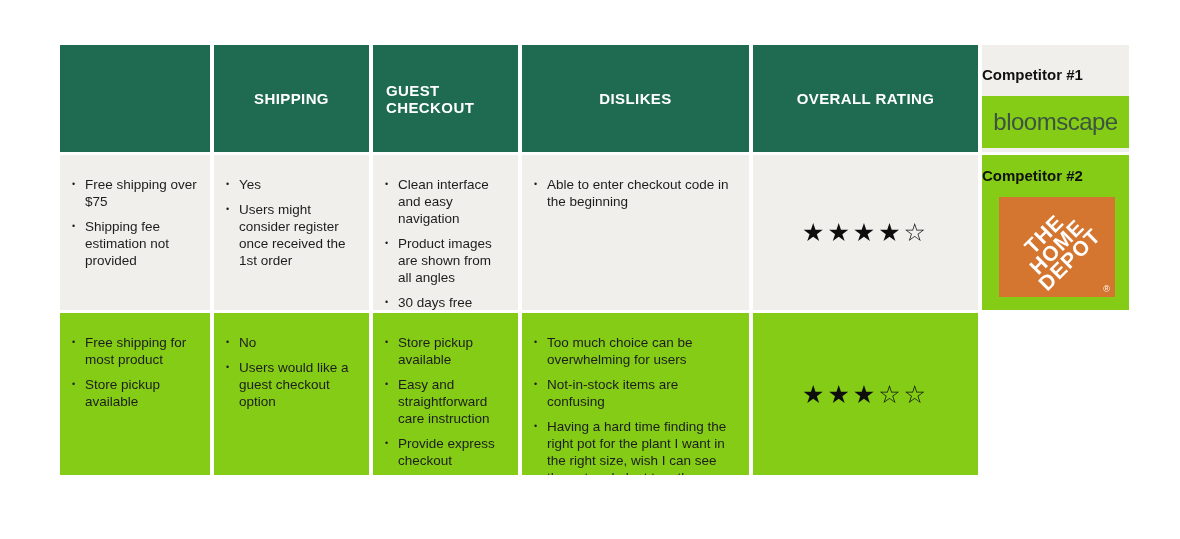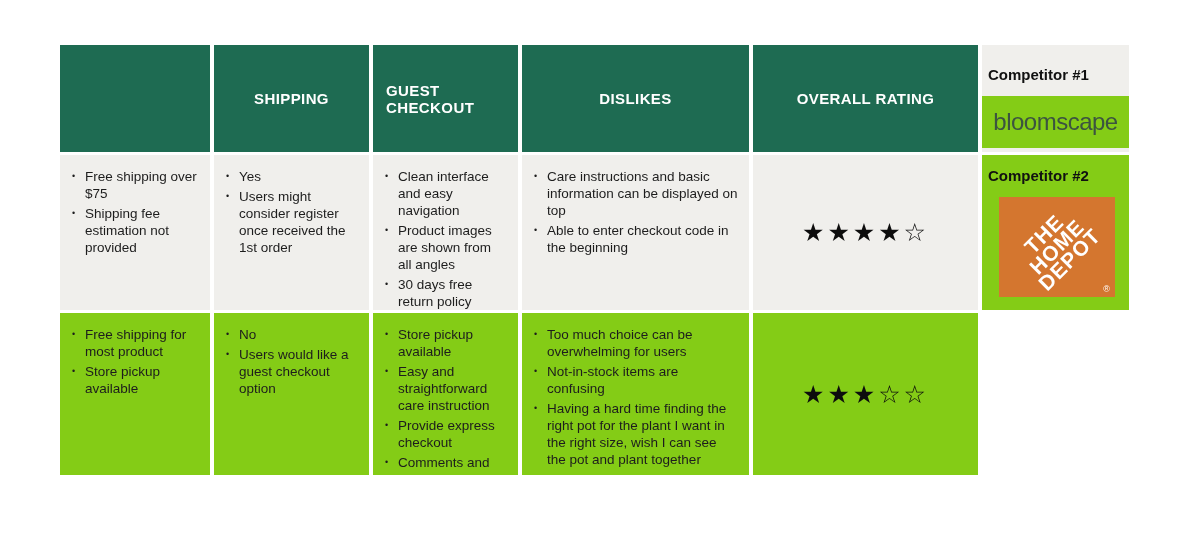--- a/index.html
+++ b/index.html
@@ -23,27 +23,27 @@
     padding:0 13px;text-align:center;
   }
   .hdr .hdr-txt{text-align:left;}
   .r1{background:#f0efec;}
   .r2{background:#84cc16;}
   .body{
     font-size:13.5px;line-height:17px;color:#1d1d1d;
     padding:13px 10px 10px 10px;
   }
   ul.bullets{margin:0;padding:0;list-style:none;}
-  .bullets li{position:relative;padding-left:15px;margin-bottom:3px;}
+  .bullets li{position:relative;padding-left:15px;margin-bottom:3px;margin-top:8px;}
   .bullets li::before{
     content:"•";position:absolute;left:2px;top:0;
     font-size:9px;line-height:17px;color:#1d1d1d;
   }
   .labelcell{padding:0;}
-  .comp-label{font-weight:700;font-size:15px;color:#111111;padding-left:6px;}
+  .comp-label{font-weight:700;font-size:15px;color:#111111;padding-left:0;}
   .lbl1{padding-top:21px;}
   .lbl2{padding-top:12px;}
   .bs-logo{
     margin-top:13px;height:52px;background:#84cc16;
     display:flex;align-items:center;justify-content:center;
     font-size:24px;font-weight:500;color:#3c5440;letter-spacing:-0.5px;
   }
   .hd-logo{
     position:relative;margin:13px 0 0 17px;width:116px;height:100px;
     background:#d4762f;
@@ -102,21 +102,20 @@
   </div>
   <div class="cell r1 body">
     <ul class="bullets">
       <li>Clean interface and easy navigation</li>
       <li>Product images are shown from all angles</li>
       <li>30 days free return policy</li>
     </ul>
   </div>
   <div class="cell r1 body">
     <ul class="bullets">
-      <li>Care instructions and basic information can be displayed on top</li>
       <li>Able to enter checkout code in the beginning</li>
     </ul>
   </div>
   <div class="cell r1 rating">
     <span>★★★★☆</span>
   </div>
 
   <div class="cell r2 labelcell">
     <div class="comp-label lbl2">Competitor #2</div>
     <div class="hd-logo">

